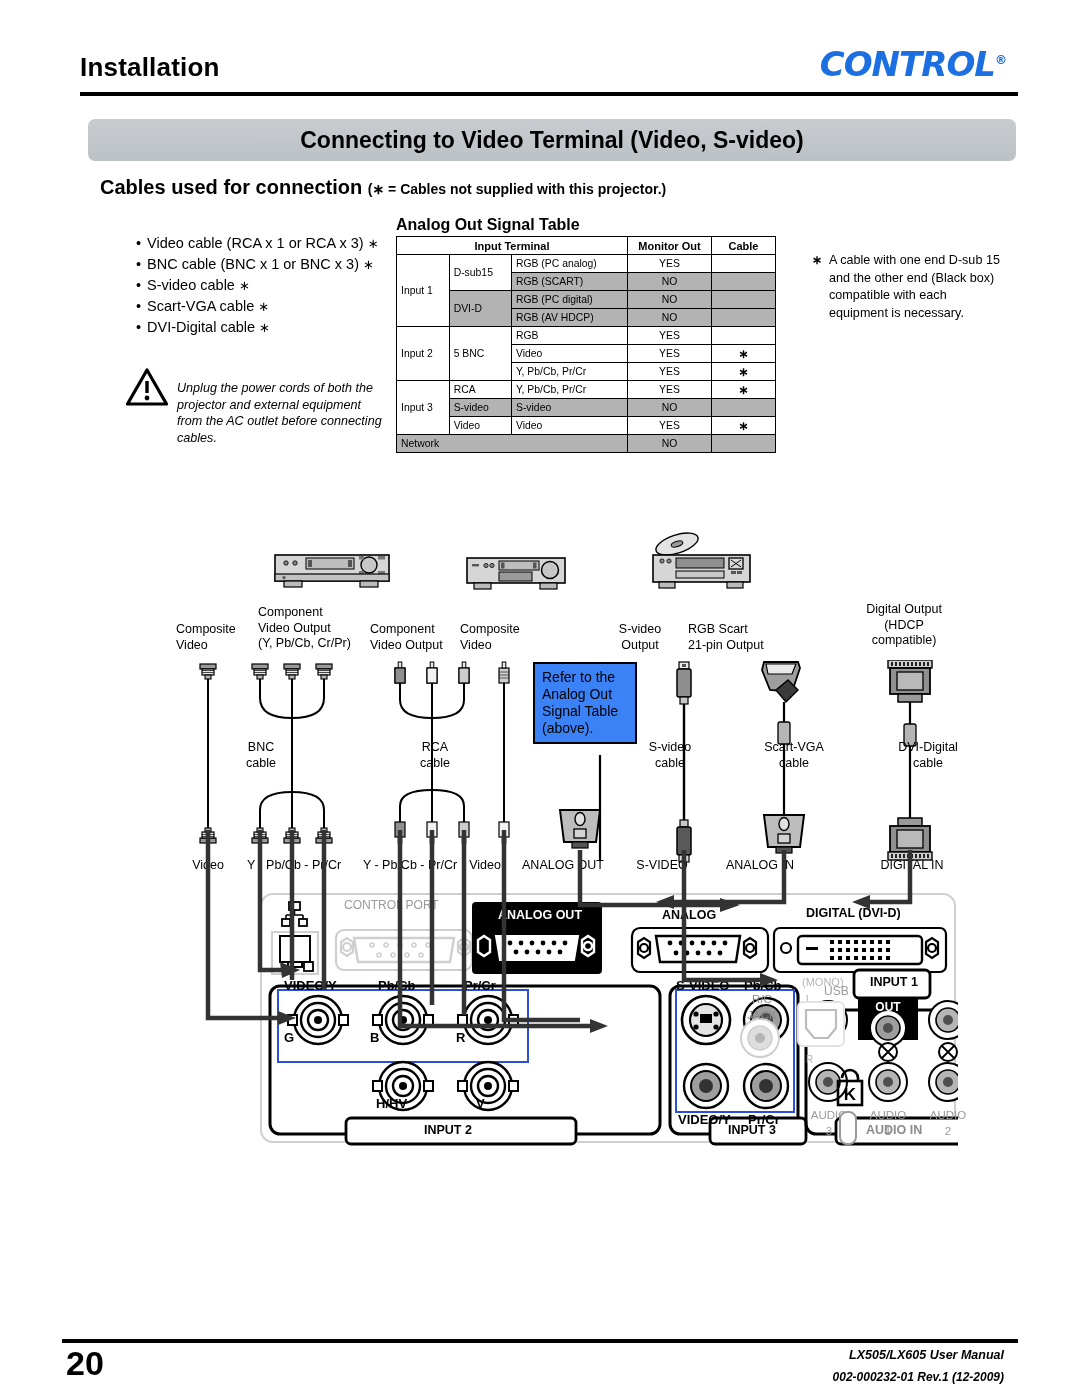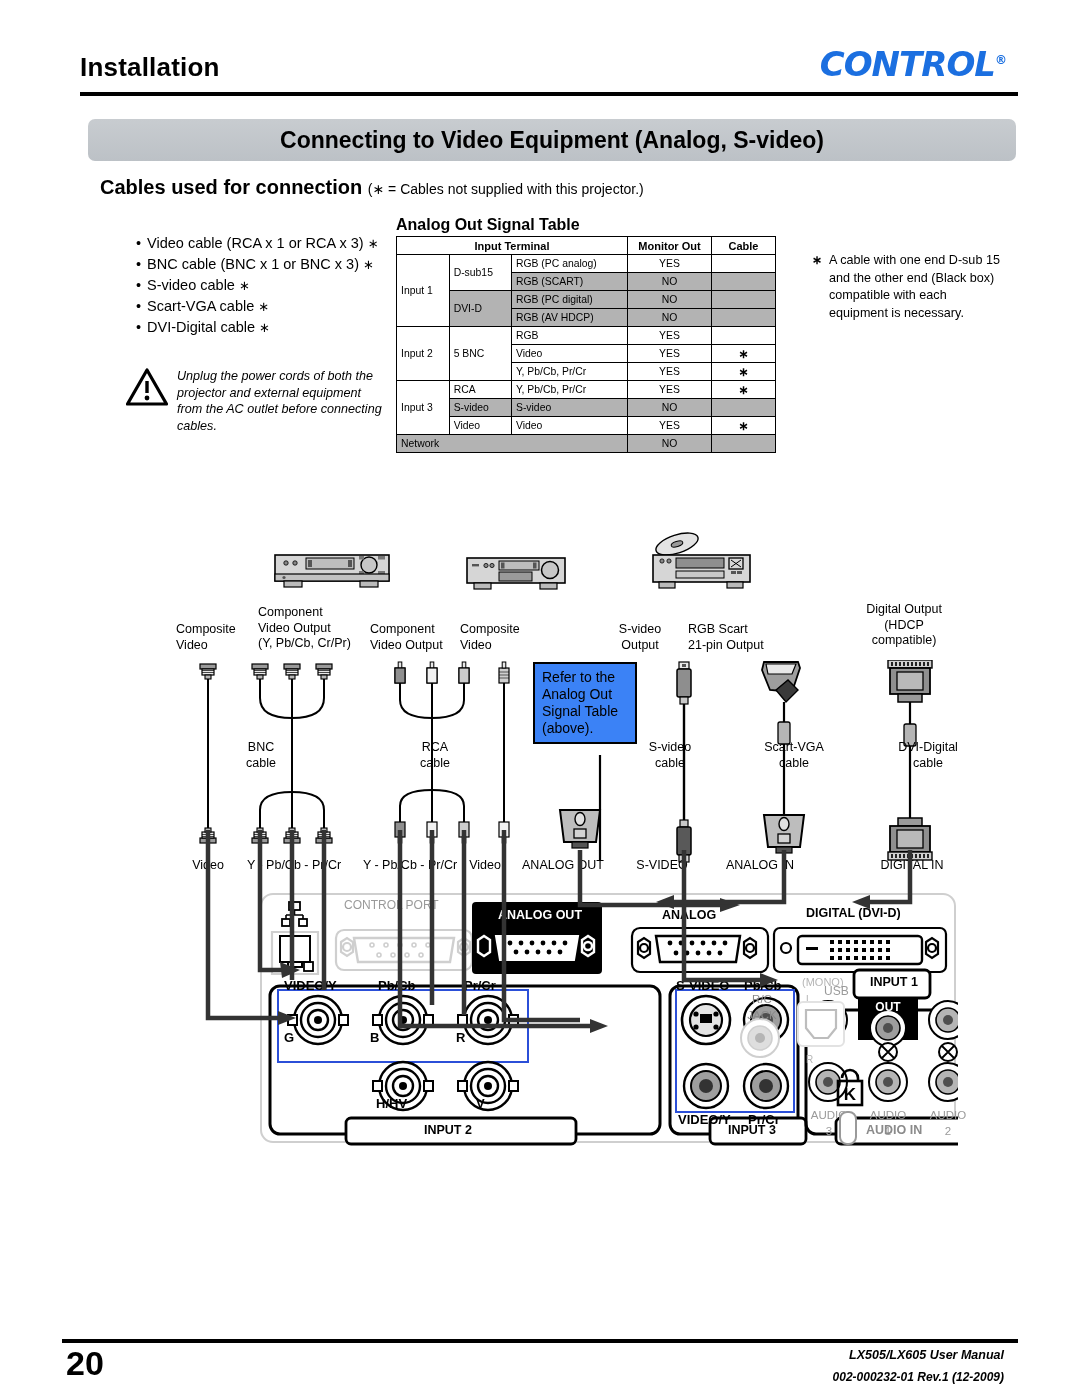--- a/index.html
+++ b/index.html
@@ -18,31 +18,31 @@
   #hdr-rule{position:absolute;left:80px;top:92px;width:938px;height:4px;background:#000;}
 
   
   #banner{position:absolute;left:88px;top:119px;width:928px;height:42px;
     background:linear-gradient(#c8ccd0,#bcc1c6);border-radius:7px;
     display:flex;align-items:center;justify-content:center;}
   #banner span{font-size:23px;font-weight:bold;}
 
   
   #sec-head{position:absolute;left:100px;top:176px;font-size:20px;font-weight:bold;white-space:nowrap;}
-  #sec-head .note{font-size:14px;font-weight:normal;}
+  #sec-head .note{font-size:14px;font-weight:bold;}
 
   
   #cable-list{position:absolute;left:96px;top:218px;font-size:14.5px;line-height:21px;}
   #cable-list li{list-style:none;}
   #cable-list li:before{content:"\2022";margin-right:6px;}
   .ast{font-size:13px;}
 
   
   #warn{position:absolute;left:126px;top:368px;width:260px;display:flex;gap:9px;}
-  #warn .txt{font-size:12.6px;font-style:italic;line-height:16.5px;}
+  #warn .txt{font-size:12.6px;font-style:italic;line-height:16.5px;margin-top:12px;}
   .tri{width:42px;height:38px;flex:0 0 42px;}
 
   
   #tbl-title{position:absolute;left:396px;top:216px;font-size:16px;font-weight:bold;}
   #signal-table{position:absolute;left:396px;top:236px;border-collapse:collapse;
      font-size:10.4px;width:380px;}
   #signal-table td,#signal-table th{border:1px solid #000;padding:1px 4px;height:15px;
      background:#fff;text-align:left;font-weight:normal;white-space:nowrap;}
   #signal-table th{text-align:center;font-weight:bold;font-size:11px;}
   #signal-table td.c{text-align:center;}
@@ -75,21 +75,21 @@
 </head>
 <body>
 
 <div class="page">
 
   <div id="hdr-title">Installation</div>
   <div id="logo"><span>CONTROL</span><span class="reg">®</span></div>
   <div id="hdr-rule"></div>
 
   <div id="banner">
-    <span>Connecting to Video Equipment (Analog, S-video)</span>
+    <span>Connecting to Video Terminal (Video, S-video)</span>
   </div>
 
   <div id="sec-head">
     <span>Cables used for connection</span>
     <span class="note">(∗ = Cables not supplied with this projector.)</span>
   </div>
 
   <ul id="cable-list">
     <li><span>Video cable (RCA x 1 or RCA x 3)</span> <span class="ast">∗</span></li>
     <li><span>BNC cable (BNC x 1 or BNC x 3)</span> <span class="ast">∗</span></li>

